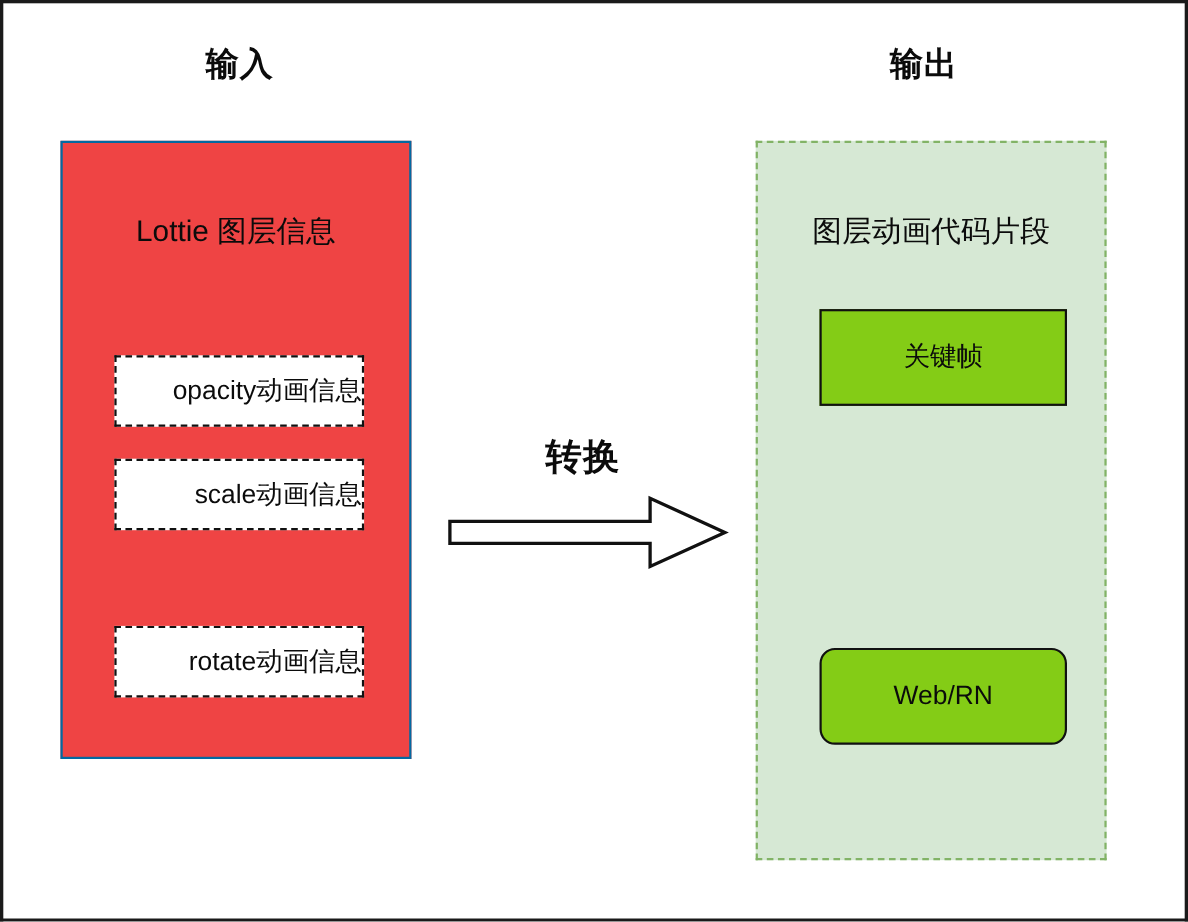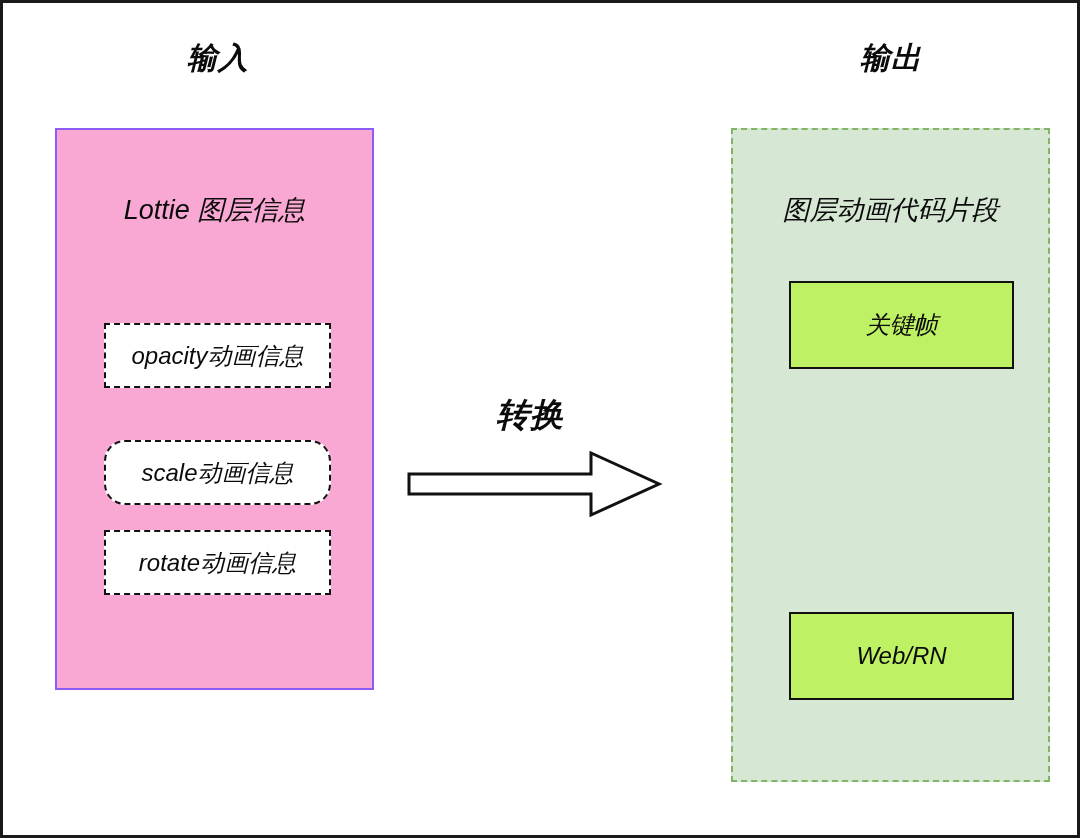--- a/index.html
+++ b/index.html
@@ -10,21 +10,20 @@
   body {
     font-family: "Liberation Sans", "DejaVu Sans", sans-serif;
   }
   #canvas {
     position: relative;
     width: 1080px;
     height: 838px;
     background: #ffffff;
     box-sizing: border-box;
     overflow: hidden;
-    font-style: italic;
   }
   
   .frame-border {
     position: absolute;
     background: #1a1a1a;
   }
   .frame-top    { left: 0;  top: 0;    width: 1080px; height: 3px; }
   .frame-bottom { left: 0;  top: 835px;width: 1080px; height: 3px; }
   .frame-left   { left: 0;  top: 0;    width: 3px;  height: 838px; }
   .frame-right  { left: 1077px; top: 0;width: 3px;  height: 838px; }
@@ -33,31 +32,31 @@
   .col-title {
     position: absolute;
     font-weight: bold;
     font-size: 30px;
     color: #0b0b0b;
     text-align: center;
     letter-spacing: 1px;
     white-space: nowrap;
   }
   #title-input  { left: 110px; top: 38px; width: 216px; }
-  #title-output { left: 783px; top: 38px; width: 216px; }
+  #title-output { left: 732px; top: 38px; width: 216px; }
 
   
   #input-panel {
     position: absolute;
     left: 55px;
     top: 128px;
     width: 319px;
     height: 562px;
-    background: #f9a8d4;
-    border: 2px solid #8b5cf6;
+    background: #ef4444;
+    border: 2px solid #0369a1;
     box-sizing: border-box;
   }
   #input-panel-title {
     position: absolute;
     left: 0;
     top: 62px;
     width: 100%;
     text-align: center;
     font-size: 27px;
     color: #0b0b0b;
@@ -66,31 +65,31 @@
   .dashed-item {
     position: absolute;
     left: 47px;
     width: 227px;
     height: 65px;
     background: #ffffff;
     border: 2px dashed #111111;
     box-sizing: border-box;
     display: flex;
     align-items: center;
-    justify-content: center;
+    justify-content: flex-end;
   }
   .dashed-item .dashed-label {
     font-size: 24px;
     color: #0b0b0b;
     white-space: nowrap;
     line-height: 1;
   }
   #item-opacity   { top: 193px; }
-  #item-scale     { top: 310px; border-radius: 21px; }
-  #item-rotate    { top: 400px; }
+  #item-scale     { top: 287px; }
+  #item-rotate    { top: 439px; }
   #item-translate { top: 537px; }
   
   #item-translate .dashed-label {
     position: relative;
     width: 255px;
     text-align: center;
     left: 0;
   }
 
   
@@ -117,53 +116,52 @@
   
   #output-panel {
     position: absolute;
     left: 687px;
     top: 128px;
     width: 319px;
     height: 654px;
     background: #d6e8d4;
     border: 2px dashed #82b366;
     box-sizing: border-box;
-    margin-left: 44px;
   }
   #output-panel-title {
     position: absolute;
     left: 0;
     top: 62px;
     width: 100%;
     text-align: center;
     font-size: 27px;
     color: #0b0b0b;
     white-space: nowrap;
   }
   .solid-item {
     position: absolute;
     left: 56px;
     width: 225px;
     height: 88px;
-    background: #bef264;
+    background: #84cc16;
     border: 2px solid #111111;
     box-sizing: border-box;
     display: flex;
     align-items: center;
     justify-content: center;
   }
   .solid-item .solid-label {
     font-size: 24px;
     color: #0b0b0b;
     white-space: nowrap;
     line-height: 1;
   }
   #out-item-0 { top: 151px; }
   #out-item-1 { top: 303px; }
-  #out-item-2 { top: 482px; }
+  #out-item-2 { top: 459px; border-radius: 14px; }
 </style>
 </head>
 <body>
 
 <div id="canvas">
 
   <div class="frame-border frame-top"></div>
   <div class="frame-border frame-bottom"></div>
   <div class="frame-border frame-left"></div>
   <div class="frame-border frame-right"></div>

